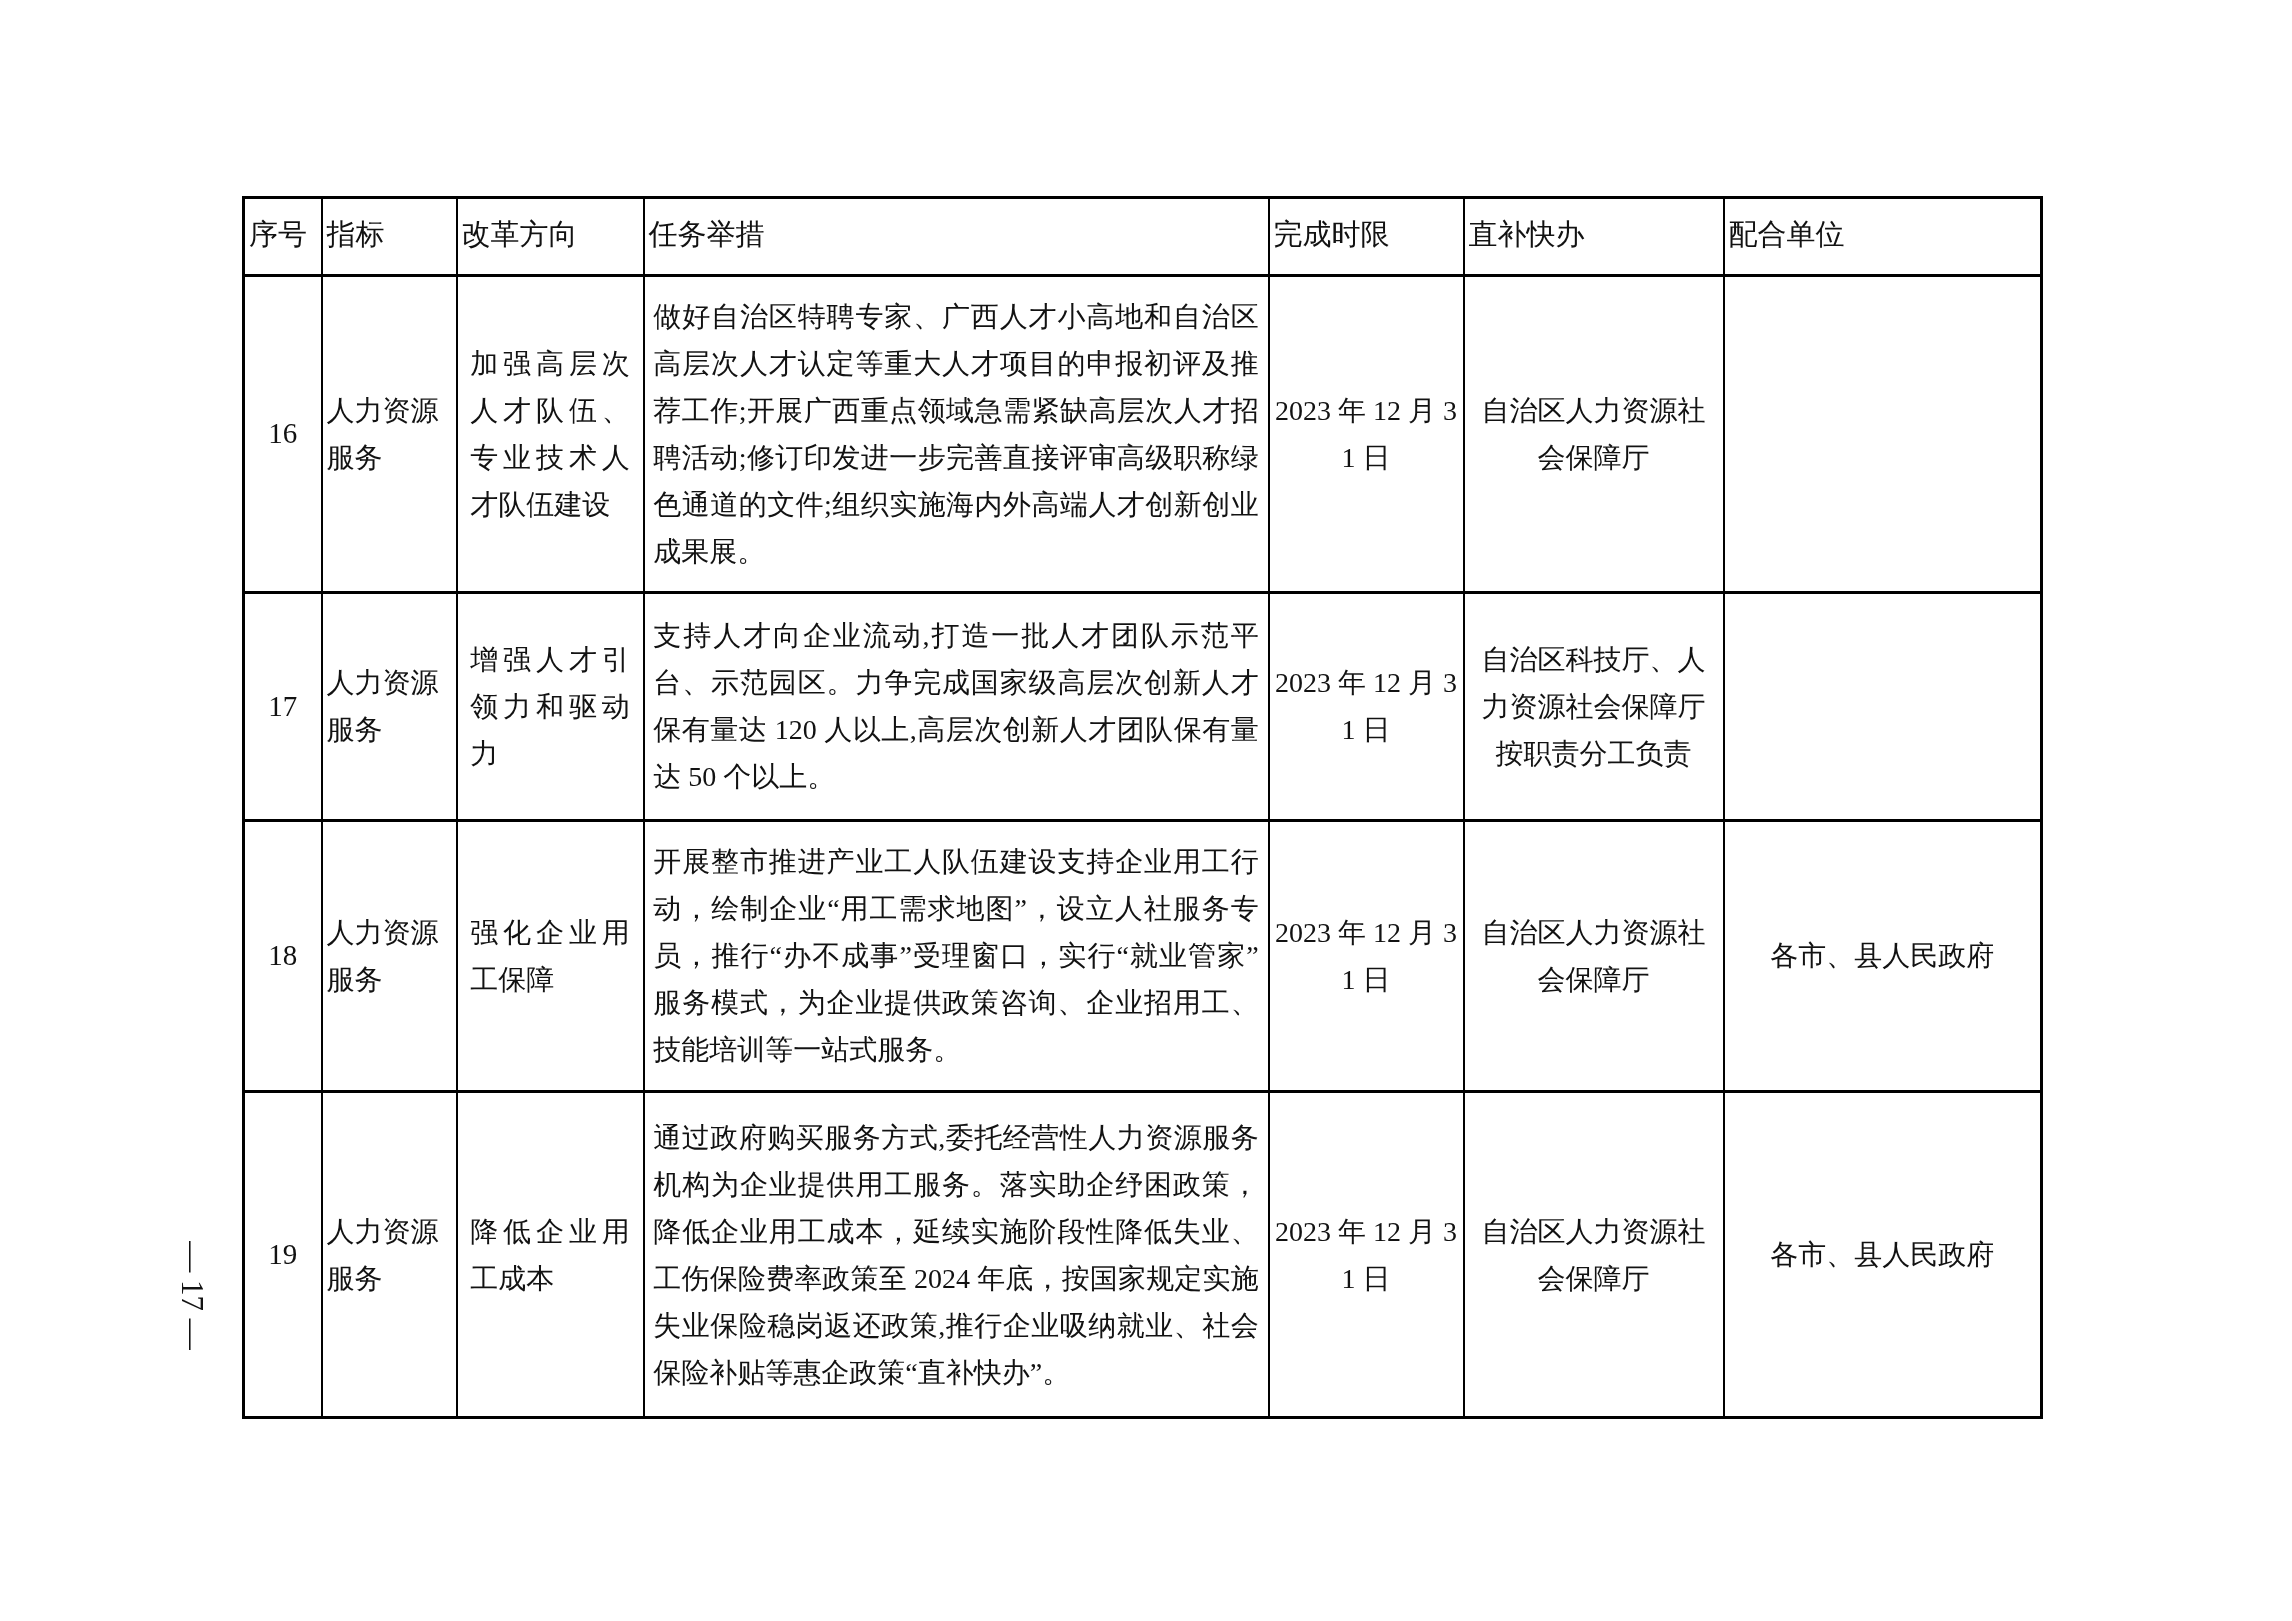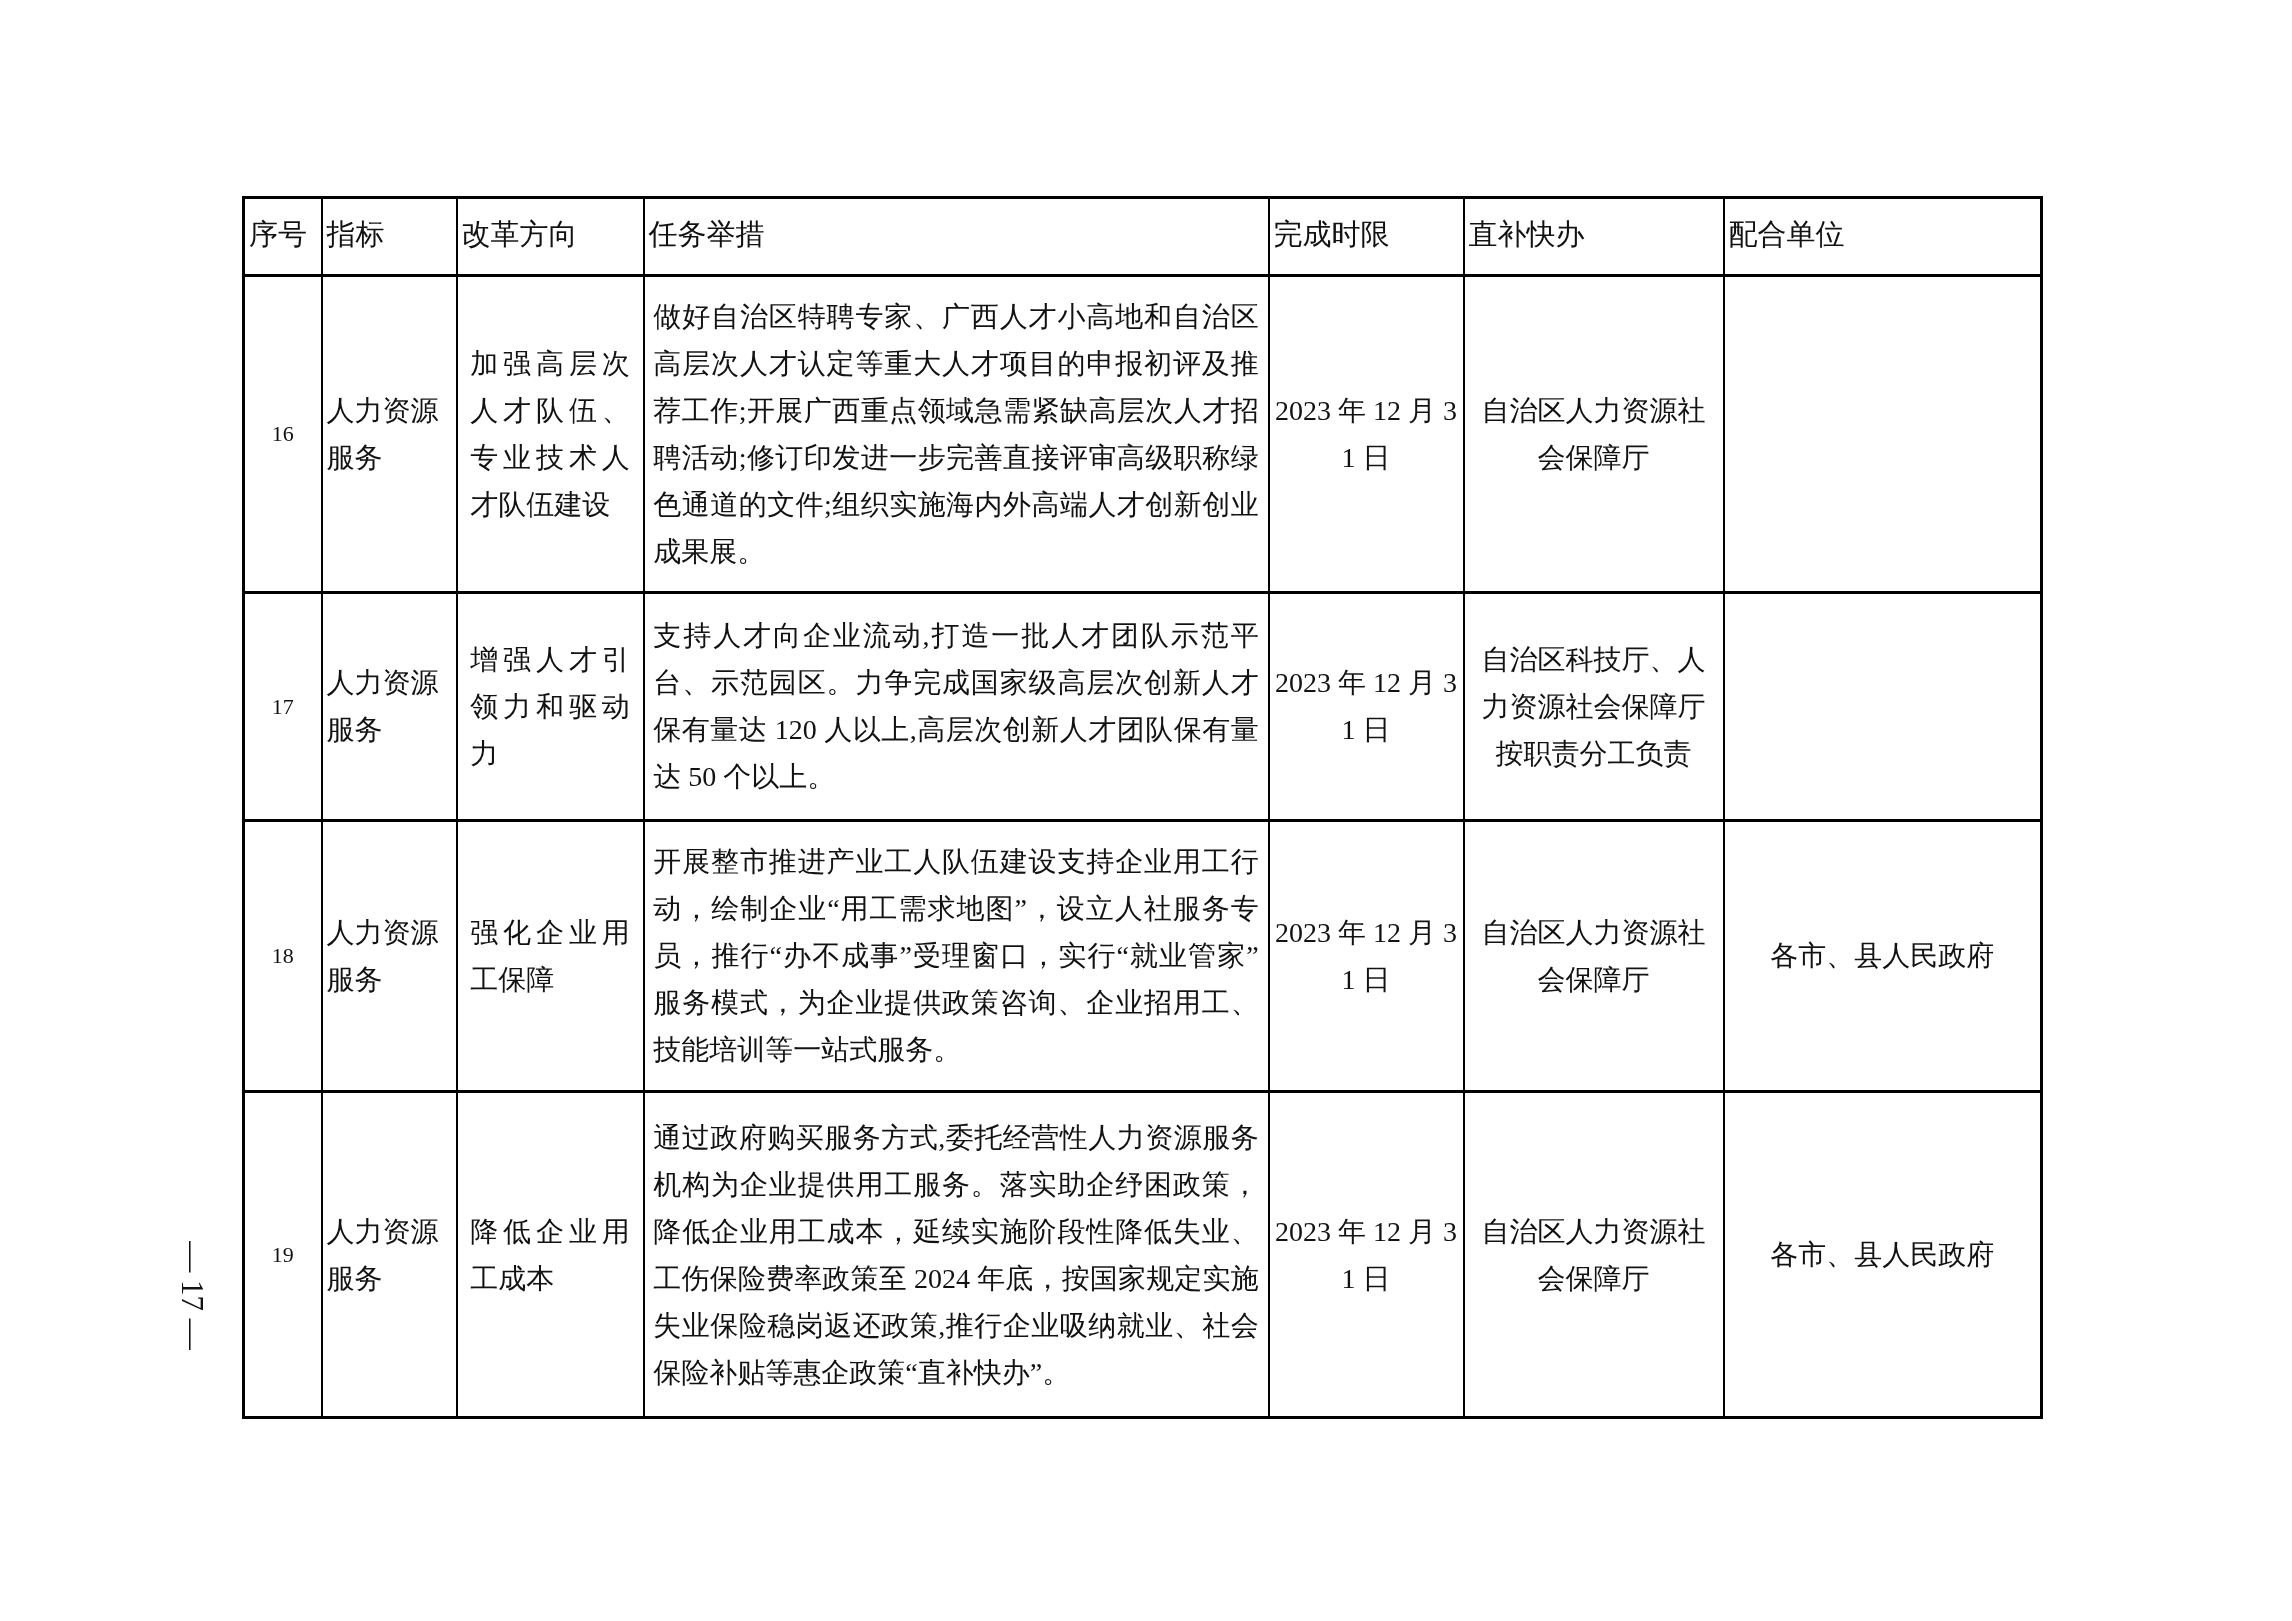--- a/index.html
+++ b/index.html
@@ -32,21 +32,21 @@
     font-family:Liberation Mono, monospace;
     font-size:29px;
     text-align:left;
     height:75px;
     padding:0 3.9px;
   }
   .row-16 td{height:306px;}
   .row-17 td{height:217px;}
   .row-18 td{height:261px;}
   .row-19 td{height:315px;}
-  td.c-no{text-align:center;font-size:22px;}
+  td.c-no{text-align:center;font-size:29px;}
   td.c-ind{text-align:left;padding:3.9px 3.9px;}
   td.c-dir{text-align:justify;text-justify:inter-ideograph;padding:3.9px 12.7px;margin-left:24px;}
   td.c-task{text-align:justify;text-justify:inter-ideograph;padding:3.9px 8.8px;}
   td.c-time{text-align:center;padding:3.9px 4.9px;}
   td.c-lead{text-align:center;padding:3.9px 9.8px;}
   td.c-sup{text-align:center;padding:3.9px 9.8px;}
   .page-num{
     position:absolute;
     left:94px;top:1266px;
     width:196px;height:59px;

